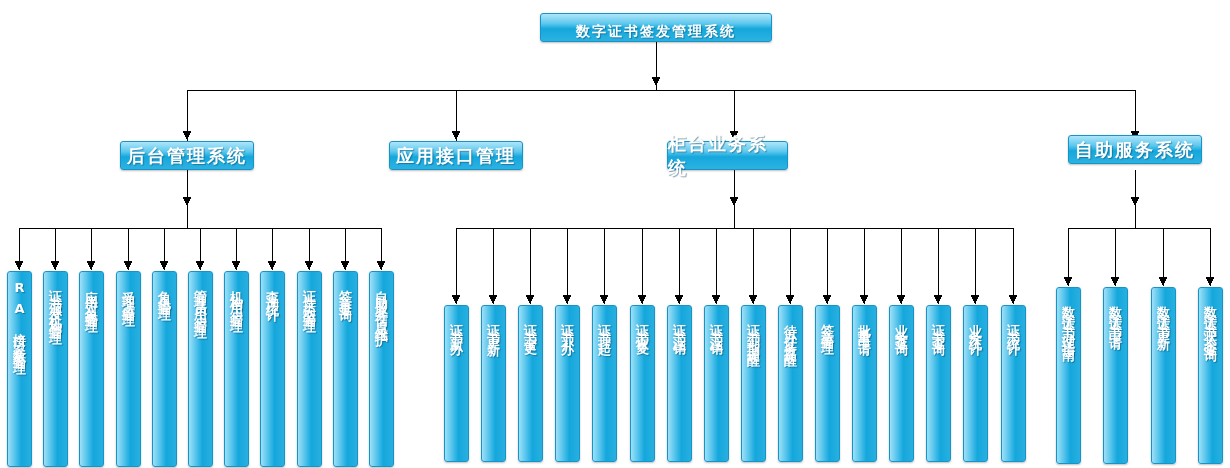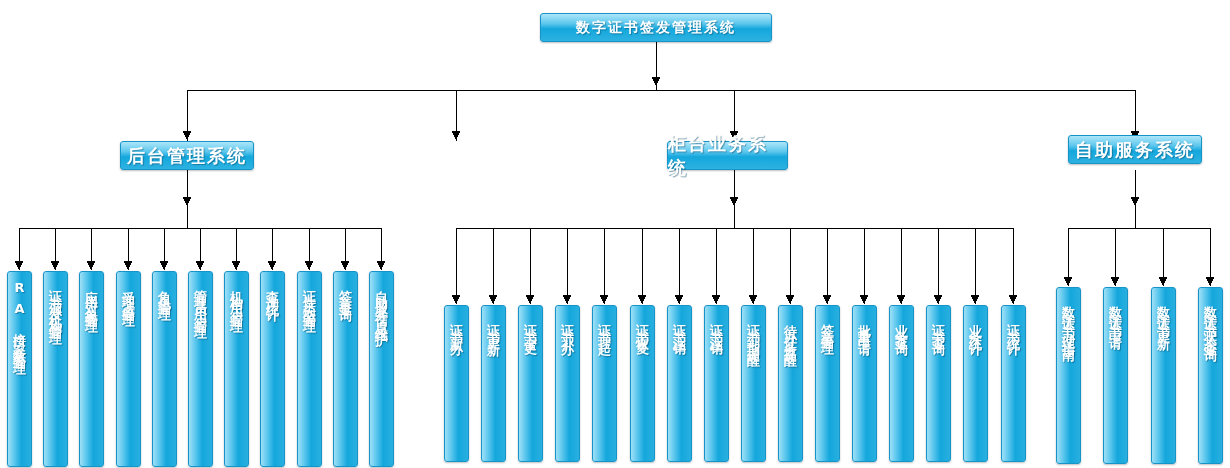--- a/index.html
+++ b/index.html
@@ -24,21 +24,21 @@
     display: flex; align-items: center; justify-content: center;
     color: var(--node-text, #fff);
     font-weight: bold;
     border: 1px solid var(--node-border, #1694c8);
     border-radius: 3px;
     background: linear-gradient(180deg, #aee6f9 0%, #5ec8ee 35%, var(--node-fill, #14a7dc) 55%, #2db2e1 100%);
     box-shadow: 0 1px 2px rgba(0,0,0,.25);
     text-shadow: 1px 1px 1px rgba(0,60,90,.45);
     box-sizing: border-box;
   }
-  .node.root  { font-size: 14px; letter-spacing: 2px; }
+  .node.root  { font-size: 14px; letter-spacing: 2px; align-items: flex-end; }
   .node.branch{ font-size: 18px; letter-spacing: 2px; }
   .leaf {
     position: absolute; z-index: 2;
     color: var(--node-text, #fff);
     font-weight: bold;
     font-size: 13px;
     border: 1px solid var(--node-border, #1694c8);
     border-radius: 3px;
     background: linear-gradient(90deg, #9ee0f7 0%, #55c4ec 30%, var(--node-fill, #14a7dc) 58%, #29afe0 100%);
     box-shadow: 0 1px 2px rgba(0,0,0,.25);
@@ -141,20 +141,23 @@
       <polygon points="1205.5,277 1214.5,277 1210,286" fill="#000000"></polygon>
     </svg>
 
   <div class="node root" id="root-node" style="left: 540px; top: 13px; width: 232px; height: 29px;">
     <span>数字证书签发管理系统</span>
   </div>
 
   <div class="node branch" id="branch-0" style="left: 120px; top: 141px; width: 134px; height: 29px;">
     <span>后台管理系统</span>
   </div>
+  <div class="node branch" id="branch-1" style="left: 389px; top: 141px; width: 134px; height: 29px;">
+    <span>应用接口管理</span>
+  </div>
   <div class="node branch" id="branch-2" style="left: 667px; top: 141px; width: 121px; height: 29px;">
     <span>柜台业务系统</span>
   </div>
   <div class="node branch" id="branch-3" style="left: 1068px; top: 135px; width: 134px; height: 29px;">
     <span>自助服务系统</span>
   </div>
 
   <div id="leaves">
       <div class="leaf" style="left: 7px; top: 271px; width: 25px; height: 196px;">RA接口参数管理</div>
       <div class="leaf" style="left: 43px; top: 271px; width: 25px; height: 196px;">证书颁发机构管理</div>

